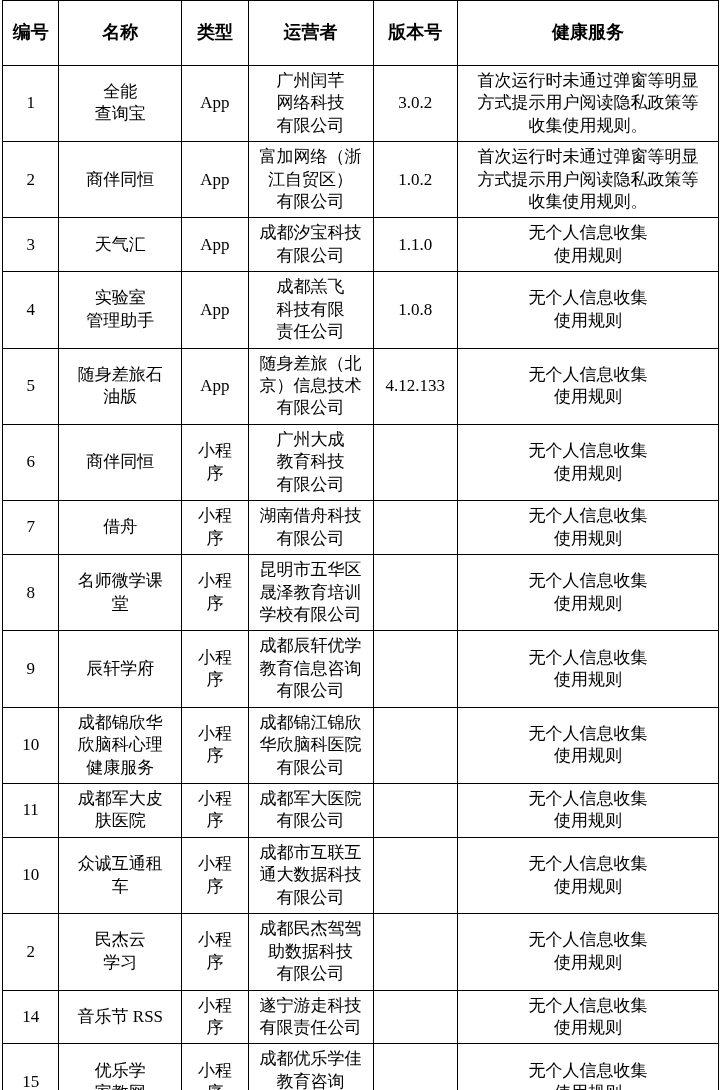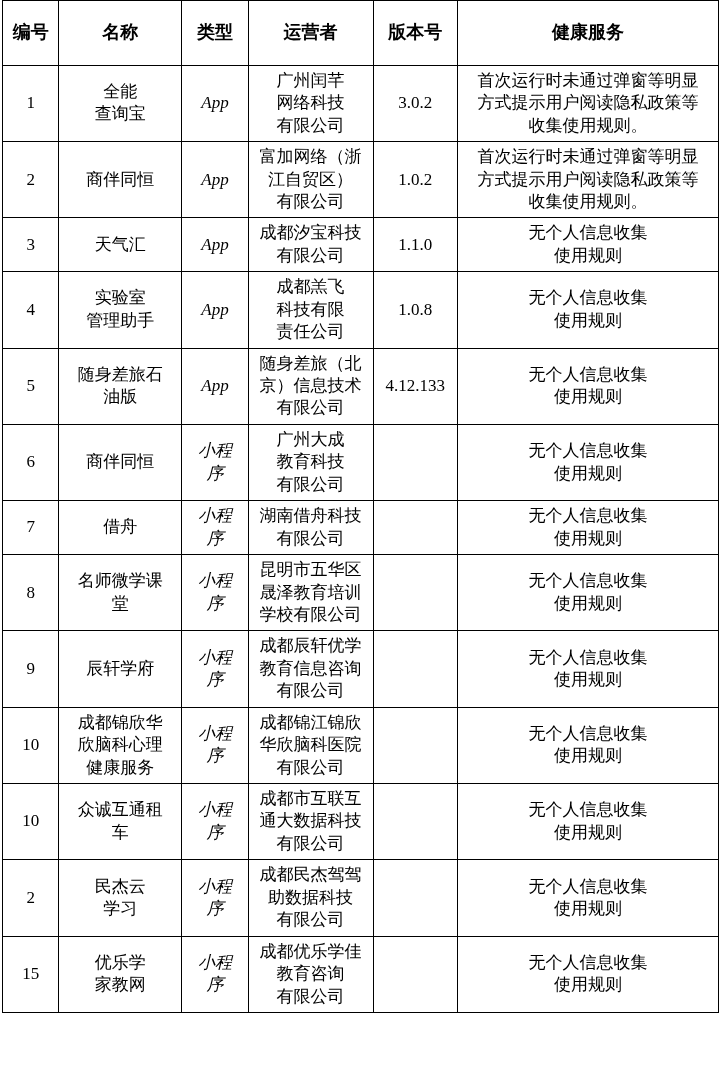--- a/index.html
+++ b/index.html
@@ -35,21 +35,21 @@
   }
   .col-no    { width: 56px; }
   .col-name  { width: 122px; }
   .col-type  { width: 66px; }
   .col-oper  { width: 124px; }
   .col-ver   { width: 84px; }
   .col-issue { width: 259px; }
 
   td.cell-no { font-size: 17px; }
   td.cell-name { font-size: 17px; }
-  td.cell-type { font-size: 17px; font-style: italic; }
+  td.cell-type { font-size: 17px; }
   td.cell-operator { font-size: 17px; }
   td.cell-version { font-size: 17px; font-family: Liberation Serif, serif; }
   td.cell-issue { font-size: 17px; }
 </style>
 </head>
 <body>
 
 <table id="app-table">
   <colgroup>
     <col class="col-no">
@@ -144,36 +144,52 @@
       </tr>
       <tr>
         <td class="cell-no">10</td>
         <td class="cell-name">成都锦欣华<br>欣脑科心理<br>健康服务</td>
         <td class="cell-type">小程<br>序</td>
         <td class="cell-operator">成都锦江锦欣<br>华欣脑科医院<br>有限公司</td>
         <td class="cell-version"></td>
         <td class="cell-issue">无个人信息收集<br>使用规则</td>
       </tr>
       <tr>
+        <td class="cell-no">11</td>
+        <td class="cell-name">成都军大皮<br>肤医院</td>
+        <td class="cell-type">小程<br>序</td>
+        <td class="cell-operator">成都军大医院<br>有限公司</td>
+        <td class="cell-version"></td>
+        <td class="cell-issue">无个人信息收集<br>使用规则</td>
+      </tr>
+      <tr>
         <td class="cell-no">10</td>
         <td class="cell-name">众诚互通租<br>车</td>
         <td class="cell-type">小程<br>序</td>
         <td class="cell-operator">成都市互联互<br>通大数据科技<br>有限公司</td>
         <td class="cell-version"></td>
         <td class="cell-issue">无个人信息收集<br>使用规则</td>
       </tr>
       <tr>
         <td class="cell-no">2</td>
         <td class="cell-name">民杰云<br>学习</td>
         <td class="cell-type">小程<br>序</td>
         <td class="cell-operator">成都民杰驾驾<br>助数据科技<br>有限公司</td>
         <td class="cell-version"></td>
         <td class="cell-issue">无个人信息收集<br>使用规则</td>
       </tr>
       <tr>
+        <td class="cell-no">14</td>
+        <td class="cell-name">音乐节 RSS</td>
+        <td class="cell-type">小程<br>序</td>
+        <td class="cell-operator">遂宁游走科技<br>有限责任公司</td>
+        <td class="cell-version"></td>
+        <td class="cell-issue">无个人信息收集<br>使用规则</td>
+      </tr>
+      <tr>
         <td class="cell-no">15</td>
         <td class="cell-name">优乐学<br>家教网</td>
         <td class="cell-type">小程<br>序</td>
         <td class="cell-operator">成都优乐学佳<br>教育咨询<br>有限公司</td>
         <td class="cell-version"></td>
         <td class="cell-issue">无个人信息收集<br>使用规则</td>
       </tr>
     </tbody>
 </table>
 

